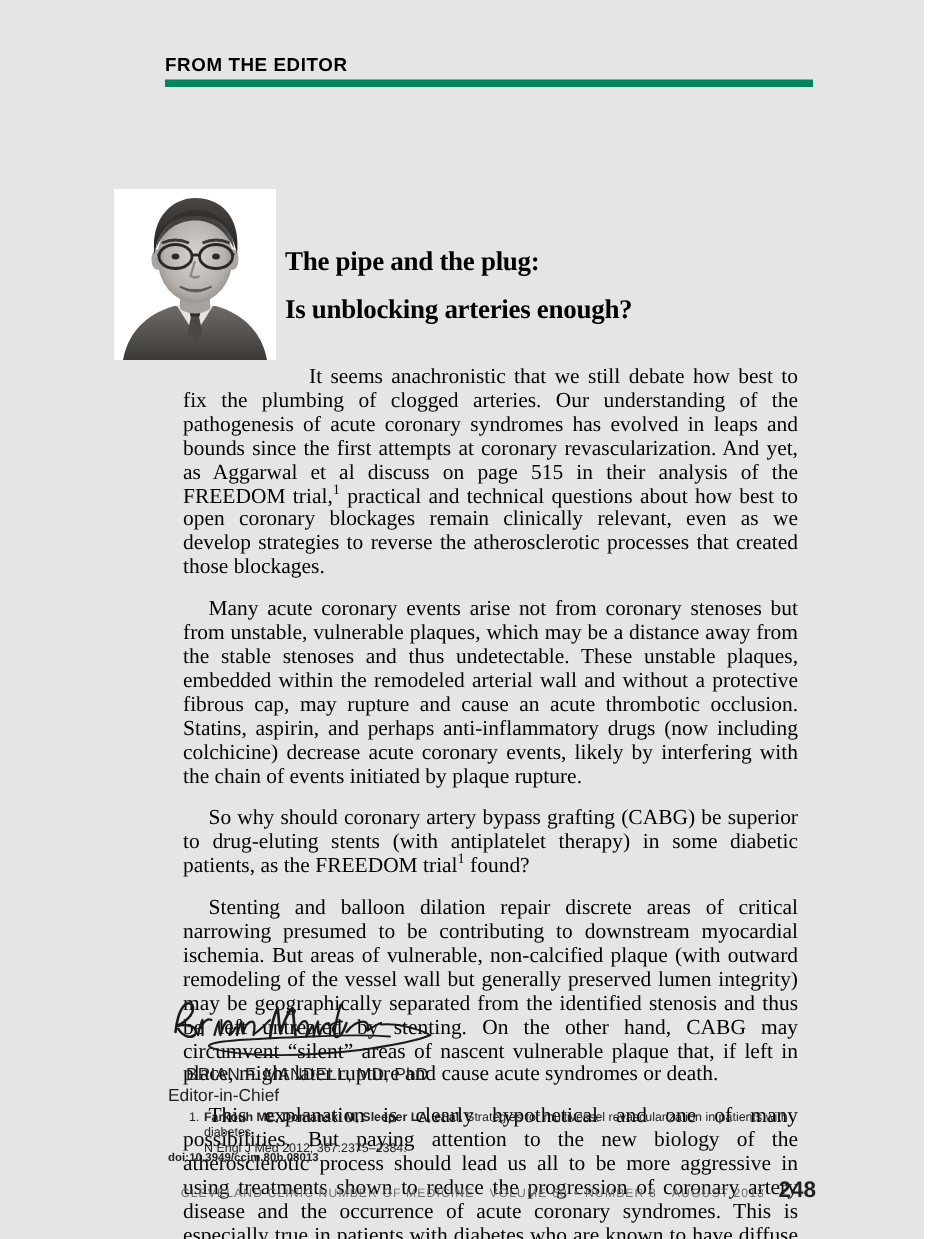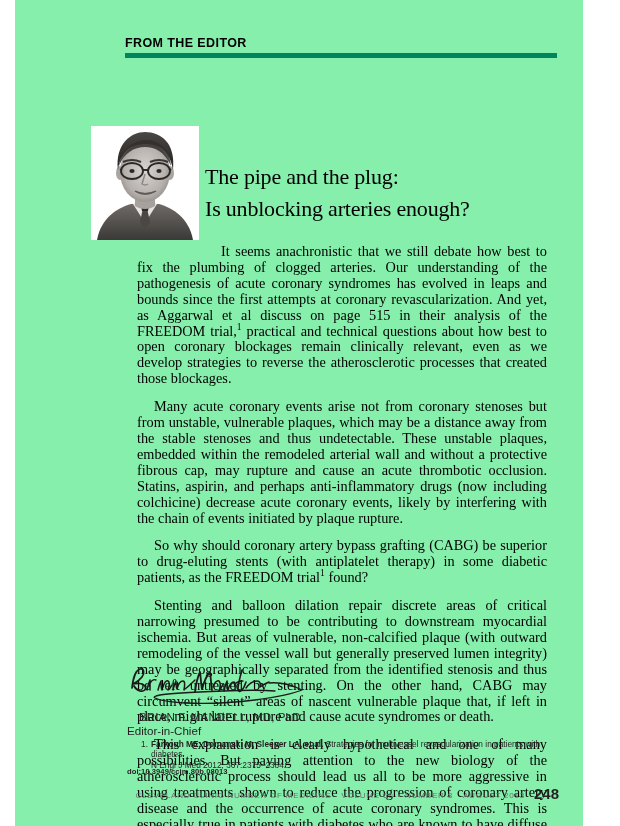--- a/index.html
+++ b/index.html
@@ -11,24 +11,24 @@
     width: 620px;
     height: 826px;
     position: relative;
     font-family: "Liberation Serif", serif;
     color: #000000;
     overflow: hidden;
   }
 
   .page {
     position: absolute;
-    left: 15px; top: 0;
-    width: 568px;
+    left: 0; top: 0;
+    width: 616px;
     height: 826px;
-    background: #86efac;
+    background: #e5e5e5;
   }
 
   
   .section-head {
     position: absolute;
     left: 110px;
     top: 36px;
     width: 432px;
   }
   .section-head-label {
@@ -56,22 +56,22 @@
   }
   .portrait-wrap svg { display: block; }
 
   
   .article-title {
     position: absolute;
     left: 190px;
     top: 146px;
     width: 355px;
     font-family: "Liberation Serif", serif;
-    font-weight: normal;
-    font-size: 22px;
+    font-weight: bold;
+    font-size: 18px;
     line-height: 32px;
     letter-spacing: -0.2px;
     color: #000000;
   }
   .article-title .tline { display: block; white-space: nowrap; }
 
   
   .body-col {
     position: absolute;
     left: 110px;

